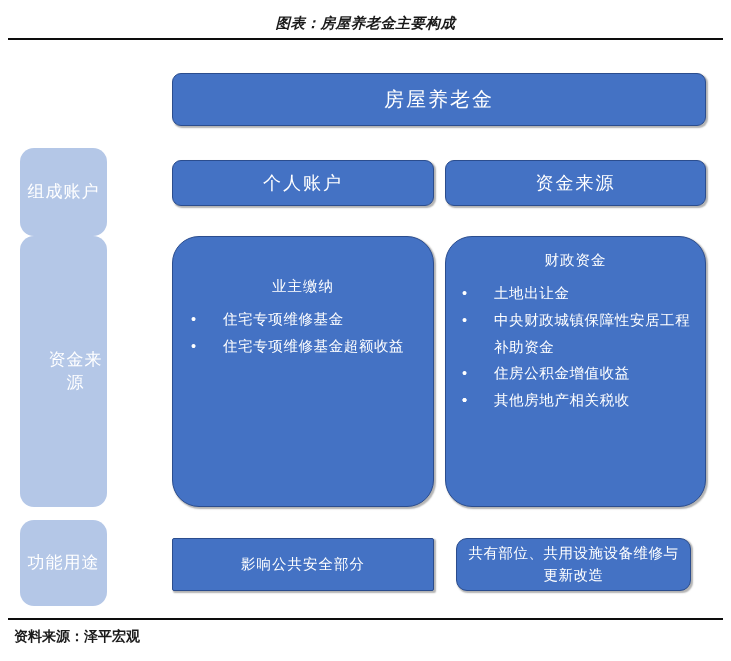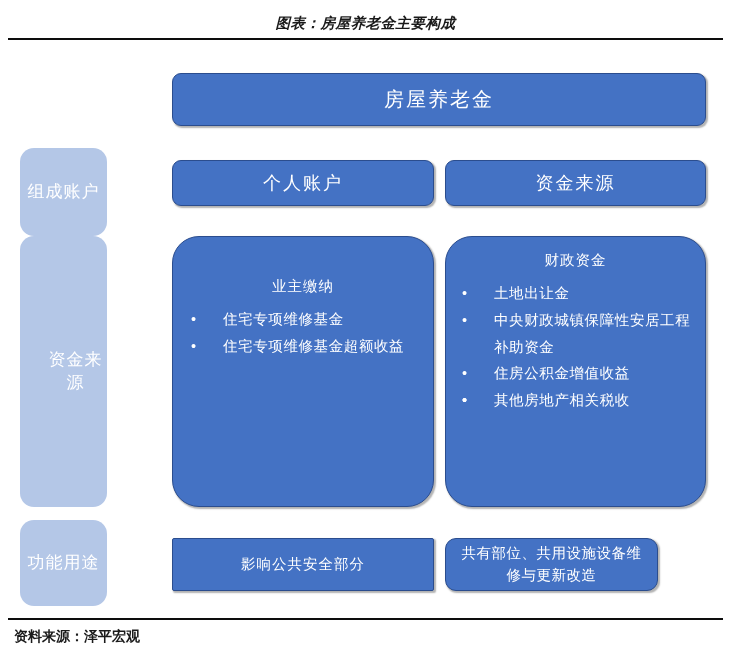--- a/index.html
+++ b/index.html
@@ -118,21 +118,21 @@
     justify-content: flex-start;
     padding-top: 14px;
   }
   #node-use-personal {
     left: 172px; top: 538px; width: 262px; height: 53px;
     border-radius: 2px;
     font-size: 14.5px;
     letter-spacing: 1px;
   }
   #node-use-public {
-    left: 445px; top: 538px; width: 213px; height: 53px;
+    left: 456px; top: 538px; width: 235px; height: 53px;
     border-radius: 11px;
     font-size: 14.5px;
     letter-spacing: 0.5px;
     line-height: 1.5;
     padding: 0 10px;
   }
 
   #sidebar-accounts { left: 20px; top: 148px; width: 87px; height: 88px; }
   #sidebar-funding  { left: 20px; top: 236px; width: 87px; height: 271px; padding-left: 24px; }
   #sidebar-use      { left: 20px; top: 520px; width: 87px; height: 86px; }

